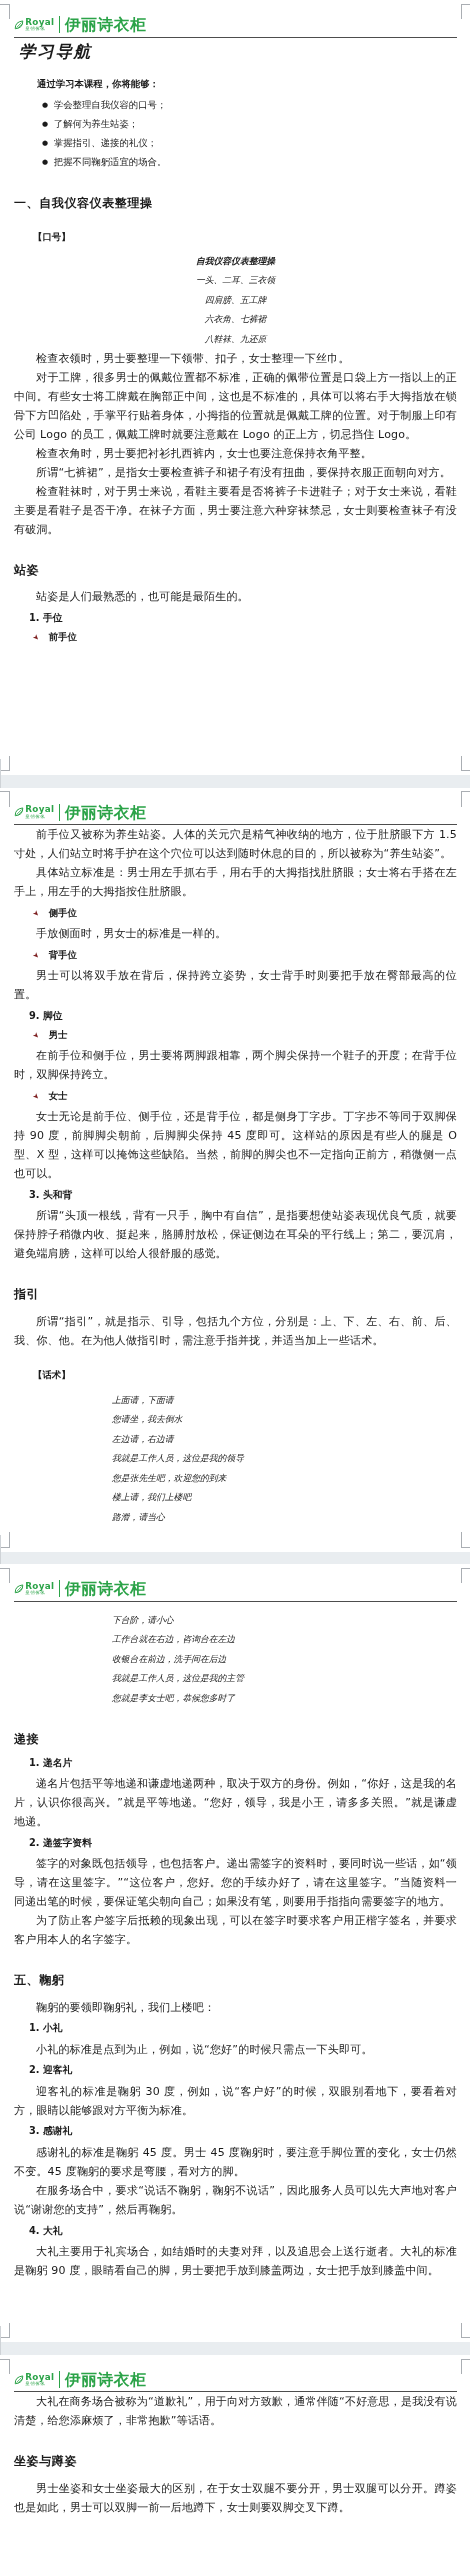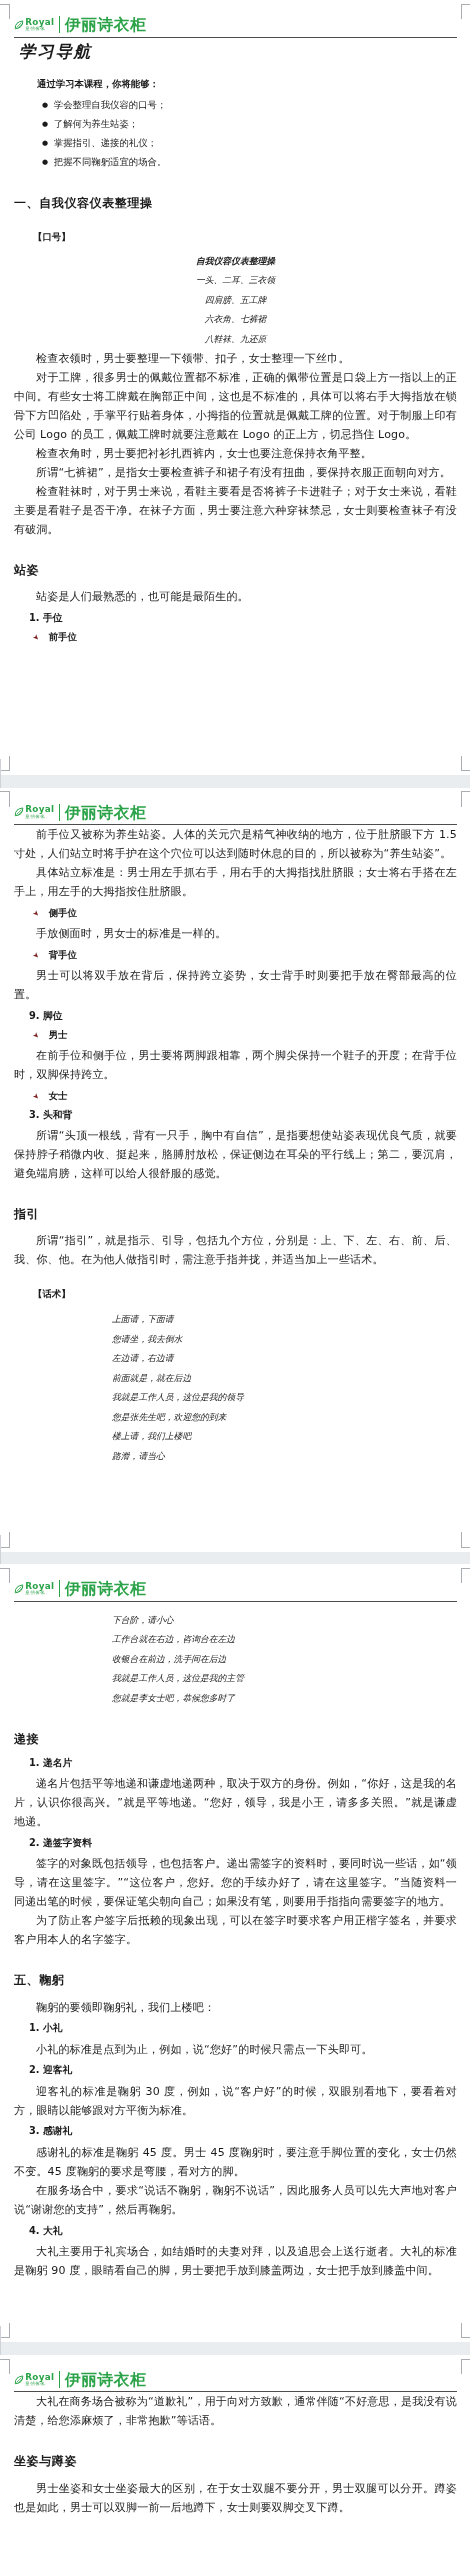--- a/index.html
+++ b/index.html
@@ -160,30 +160,30 @@
         <h3 class="h3">9. 脚位</h3>
         <div class="arrow-row">
           <span class="arrow">➤</span>
           <b class="arrow-text">男士</b>
         </div>
         <p class="para">在前手位和侧手位，男士要将两脚跟相靠，两个脚尖保持一个鞋子的开度；在背手位时，双脚保持跨立。</p>
         <div class="arrow-row">
           <span class="arrow">➤</span>
           <b class="arrow-text">女士</b>
         </div>
+        <p class="para">女士无论是前手位、侧手位，还是背手位，都是侧身丁字步。丁字步不等同于双脚保持 90 度，前脚脚尖朝前，后脚脚尖保持 45 度即可。这样站的原因是有些人的腿是 O 型、X 型，这样可以掩饰这些缺陷。当然，前脚的脚尖也不一定指向正前方，稍微侧一点也可以。</p>
         <h3 class="h3">3. 头和背</h3>
         <p class="para">所谓“头顶一根线，背有一只手，胸中有自信”，是指要想使站姿表现优良气质，就要保持脖子稍微内收、挺起来，胳膊肘放松，保证侧边在耳朵的平行线上；第二，要沉肩，避免端肩膀，这样可以给人很舒服的感觉。</p>
         <h2 class="h2">指引</h2>
         <p class="para">所谓“指引”，就是指示、引导，包括九个方位，分别是：上、下、左、右、前、后、我、你、他。在为他人做指引时，需注意手指并拢，并适当加上一些话术。</p>
         <div class="label">【话术】</div>
         <div class="verse left">
           <div class="verse-line">上面请，下面请</div>
           <div class="verse-line">您请坐，我去倒水</div>
           <div class="verse-line">左边请，右边请</div>
-          <div class="verse-line">前面就是，就在后边</div>
           <div class="verse-line">我就是工作人员，这位是我的领导</div>
           <div class="verse-line">您是张先生吧，欢迎您的到来</div>
           <div class="verse-line">楼上请，我们上楼吧</div>
           <div class="verse-line">路滑，请当心</div>
         </div>
       </div>
     </section>
     <div class="page-gap"></div>
     <section class="page" style="height: 778px;">
       <div class="mark tl"></div>

